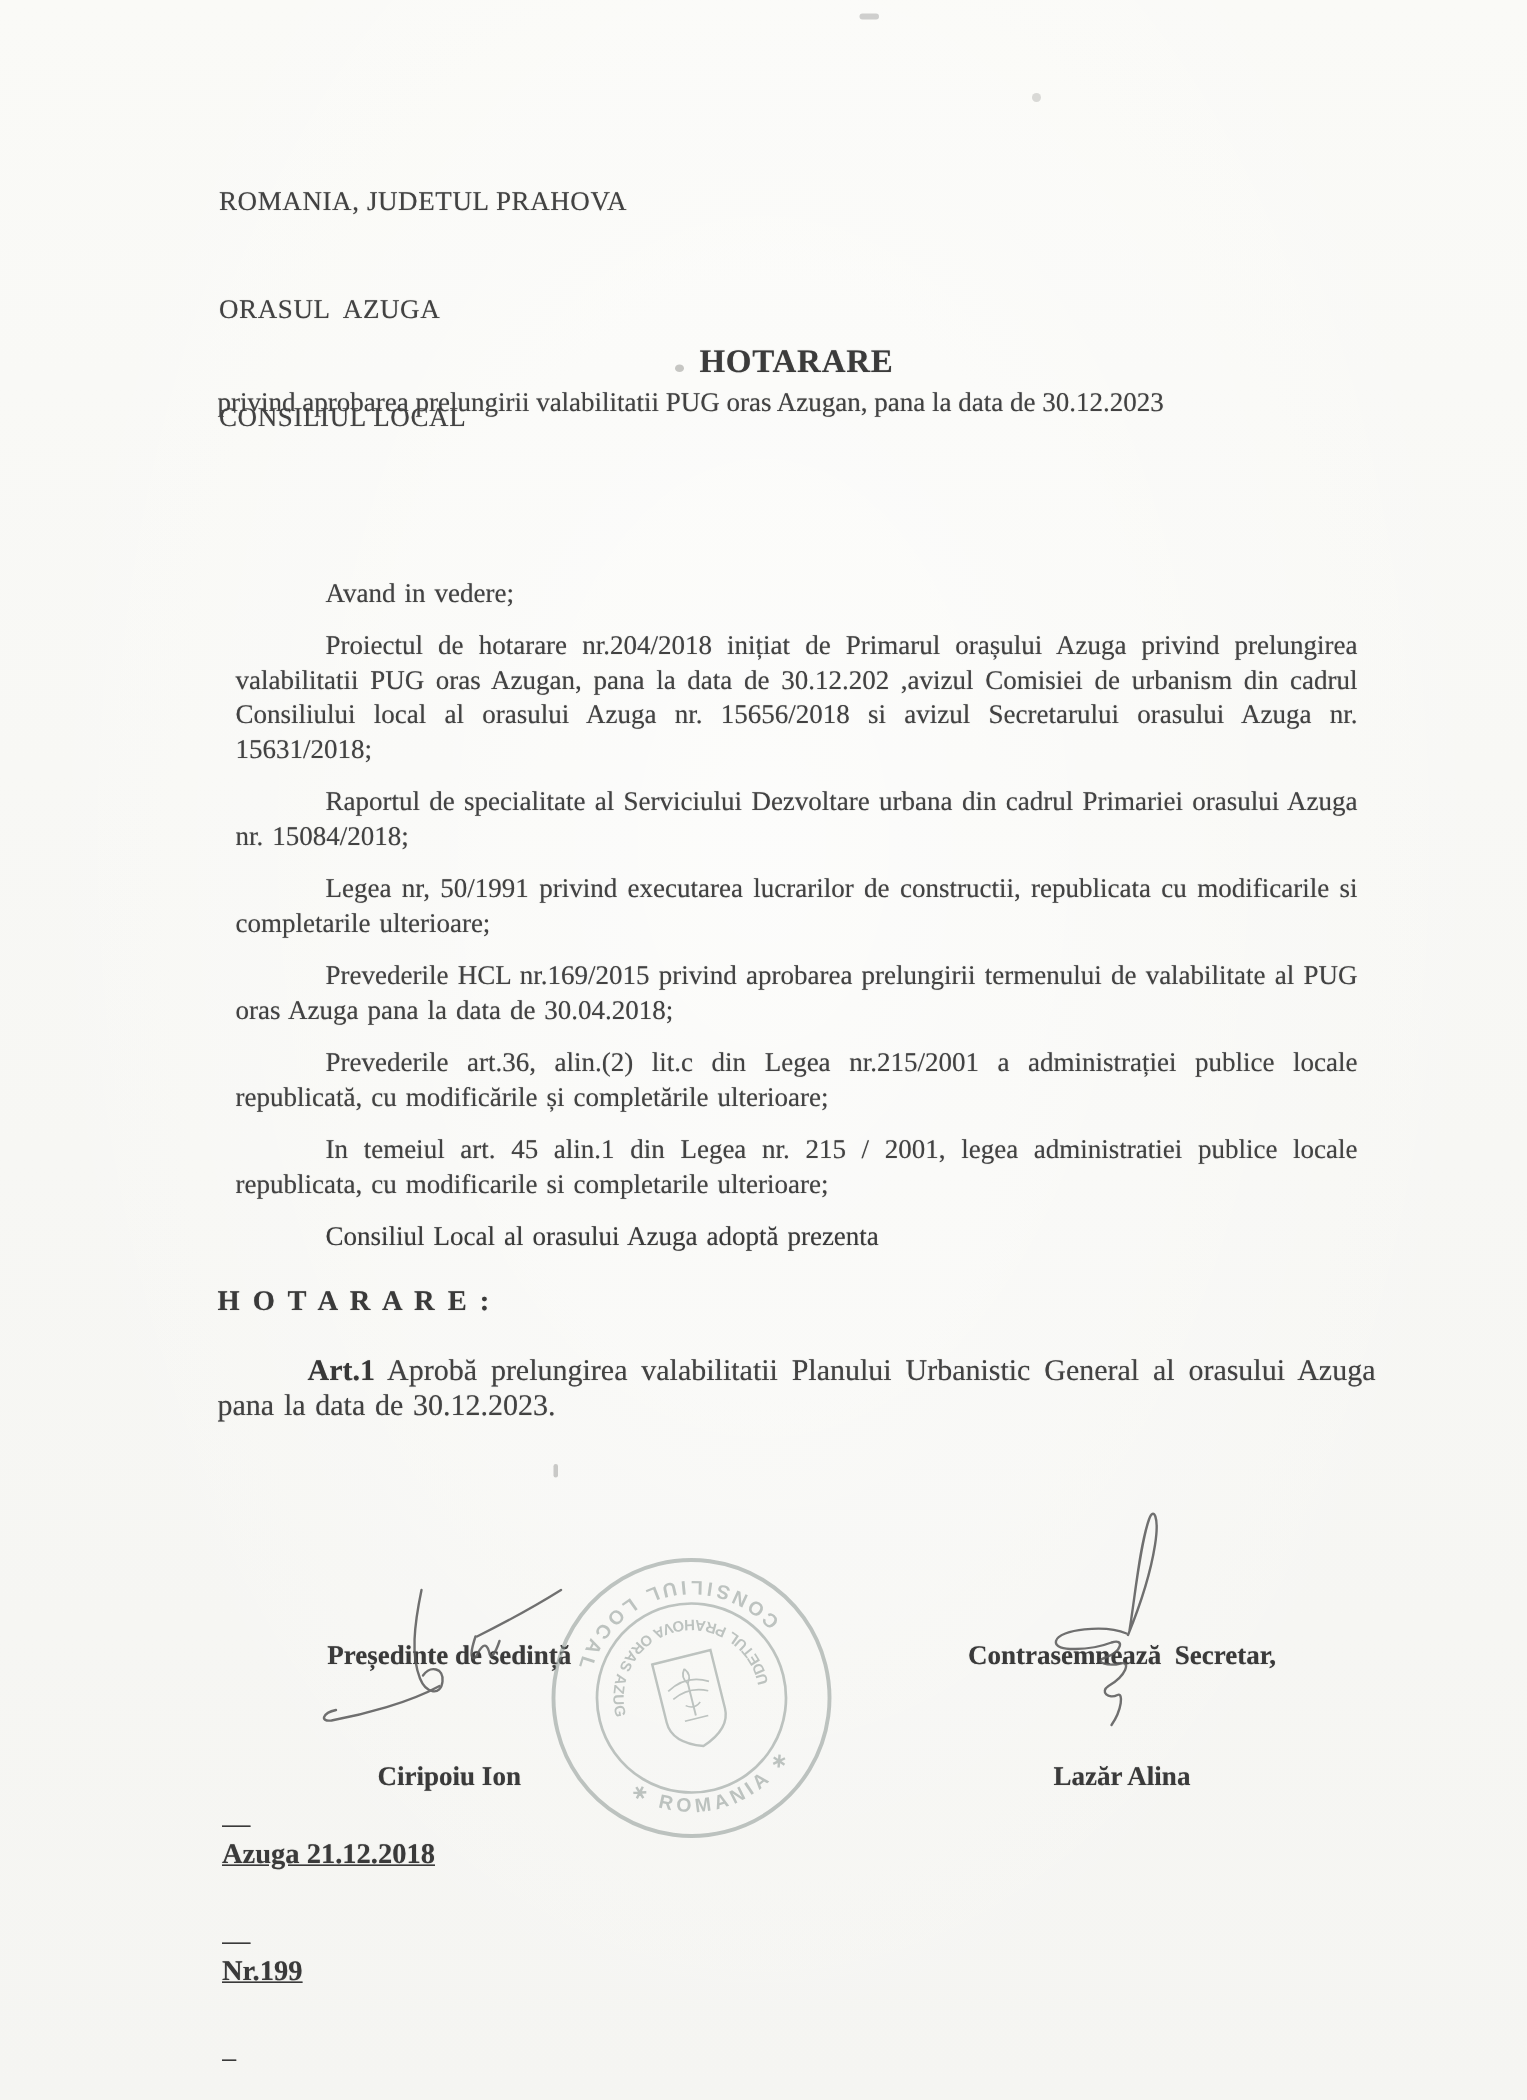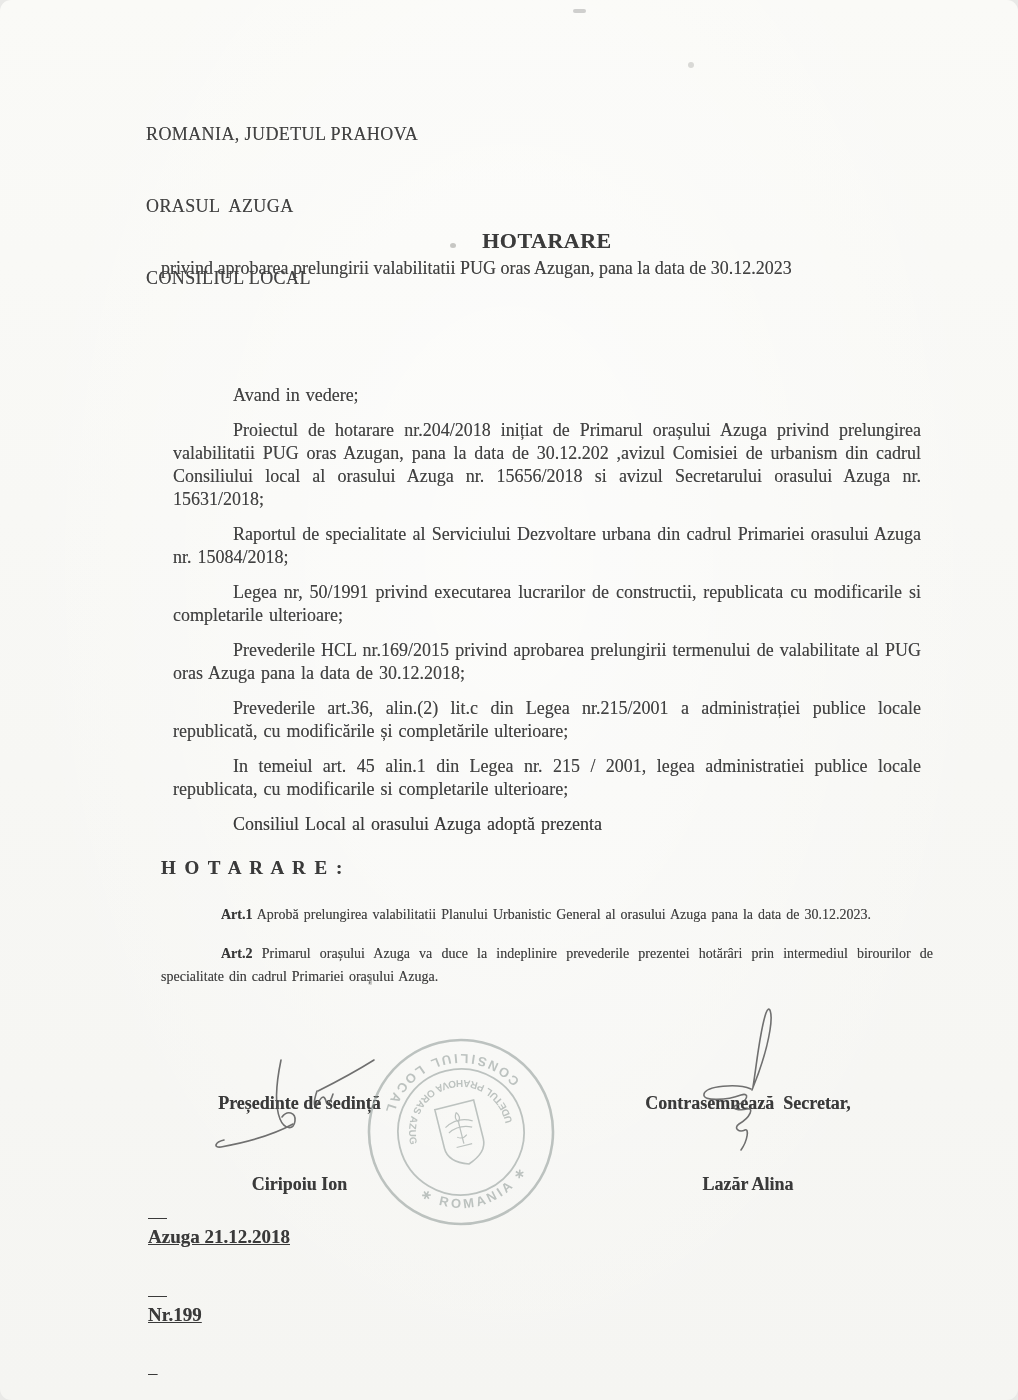--- a/index.html
+++ b/index.html
@@ -6,47 +6,46 @@
   .page{
     position:relative;
     width:1018px;height:1400px;
     margin:0 auto;
     background:
       radial-gradient(ellipse at 50% 40%, rgba(255,255,255,0.6), rgba(0,0,0,0) 70%),
       linear-gradient(180deg,#fafaf7 0%,#f7f7f4 55%,#f5f5f2 100%);
     font-family:"Liberation Serif", serif;
     color:#424242;
     overflow:hidden;
-    border-radius:11px;
   }
   .t{ text-shadow:0 0 0.6px rgba(70,70,70,0.55); }
   .header{
     position:absolute; left:146px; top:74px;
     font-size:18px; line-height:24px; letter-spacing:0.4px;
     white-space:pre-wrap;
   }
   .doc-col{
-    position:absolute; left:161px; top:228px; width:772px;
+    position:absolute; left:145px; top:228px; width:772px;
   }
   .title{
     text-align:center; font-weight:bold; font-size:22px; line-height:26px;
     letter-spacing:0.5px; color:#3b3b3b;
   }
   .subtitle{
     text-align:left; font-size:18px; line-height:24px; margin-top:2px;
   }
   .preamble{ margin-top:104px; font-size:18px; line-height:23px; word-spacing:1.5px; }
   .preamble p{ margin:12px; text-align:justify; text-indent:60px; }
   .intro{ text-indent:60px; margin:0; }
   .adoption{ margin:0; text-indent:62px; font-weight:normal; color:#3a3a3a; }
   .heading{
     margin-top:20px; text-align:left; font-weight:bold; font-size:19px;
     letter-spacing:2px; color:#3a3a3a; line-height:23px;
   }
-  .article{ margin:0; margin-top:24px; font-size:14px; line-height:23px;
+  .article{ margin:0; margin-top:24px; font-size:20px; line-height:23px;
     text-align:justify; text-indent:60px; word-spacing:1.5px; }
   .article.second{ margin-top:16px; }
   .article b{ color:#373737; }
   .sig{
     position:absolute; top:1036px; text-align:center;
     font-weight:bold; font-size:18px; line-height:27px; color:#3a3a3a;
     white-space:pre-wrap;
   }
   .sig-left{ left:192px; width:215px; }
   .sig-right{ left:618px; width:260px; }
@@ -82,30 +81,29 @@
 
   <div class="doc-col">
     <div class="title t">HOTARARE</div>
     <div class="subtitle t">privind aprobarea prelungirii valabilitatii PUG oras Azugan, pana la data de 30.12.2023</div>
 
     <div class="preamble t">
       <p class="intro">Avand in vedere;</p>
       <p>Proiectul de hotarare nr.204/2018 inițiat de Primarul orașului Azuga privind prelungirea valabilitatii PUG oras Azugan, pana la data de 30.12.202 ,avizul Comisiei de urbanism din cadrul Consiliului local al orasului Azuga nr. 15656/2018 si avizul Secretarului orasului Azuga nr. 15631/2018;</p>
       <p>Raportul de specialitate al Serviciului Dezvoltare  urbana din cadrul Primariei orasului Azuga nr. 15084/2018;</p>
       <p>Legea nr, 50/1991 privind executarea lucrarilor de constructii, republicata cu modificarile si completarile ulterioare;</p>
-      <p>Prevederile HCL nr.169/2015 privind aprobarea prelungirii termenului de valabilitate al PUG oras Azuga pana la data de 30.12.2018;</p>
+      <p>Prevederile HCL nr.169/2015 privind aprobarea prelungirii termenului de valabilitate al PUG oras Azuga pana la data de 30.04.2018;</p>
       <p>Prevederile art.36, alin.(2) lit.c  din Legea nr.215/2001 a administrației publice locale republicată, cu modificările și completările ulterioare;</p>
       <p>In temeiul art. 45 alin.1 din Legea nr. 215 / 2001, legea administratiei publice locale republicata, cu modificarile si completarile ulterioare;</p>
       <p class="adoption">Consiliul Local al orasului Azuga adoptă prezenta</p>
     </div>
 
     <div class="heading t">H O T A R A R E :</div>
 
     <p class="article t"><b>Art.1</b> <span>Aprobă prelungirea valabilitatii Planului Urbanistic General al  orasului Azuga pana la data de  30.12.2023.</span></p>
-    <p class="article second t"><b>Art.2</b> <span>Primarul orașului Azuga va duce la indeplinire prevederile prezentei hotărâri prin intermediul birourilor de specialitate din cadrul Primariei orașului Azuga.</span></p>
   </div>
 
   <div class="sig sig-right t">
     <div>Contrasemnează  Secretar,</div>
     <div>Lazăr Alina</div>
   </div>
   <div class="sig sig-left t">
     <div>Președinte de sedință</div>
     <div>Ciripoiu Ion</div>
   </div>

